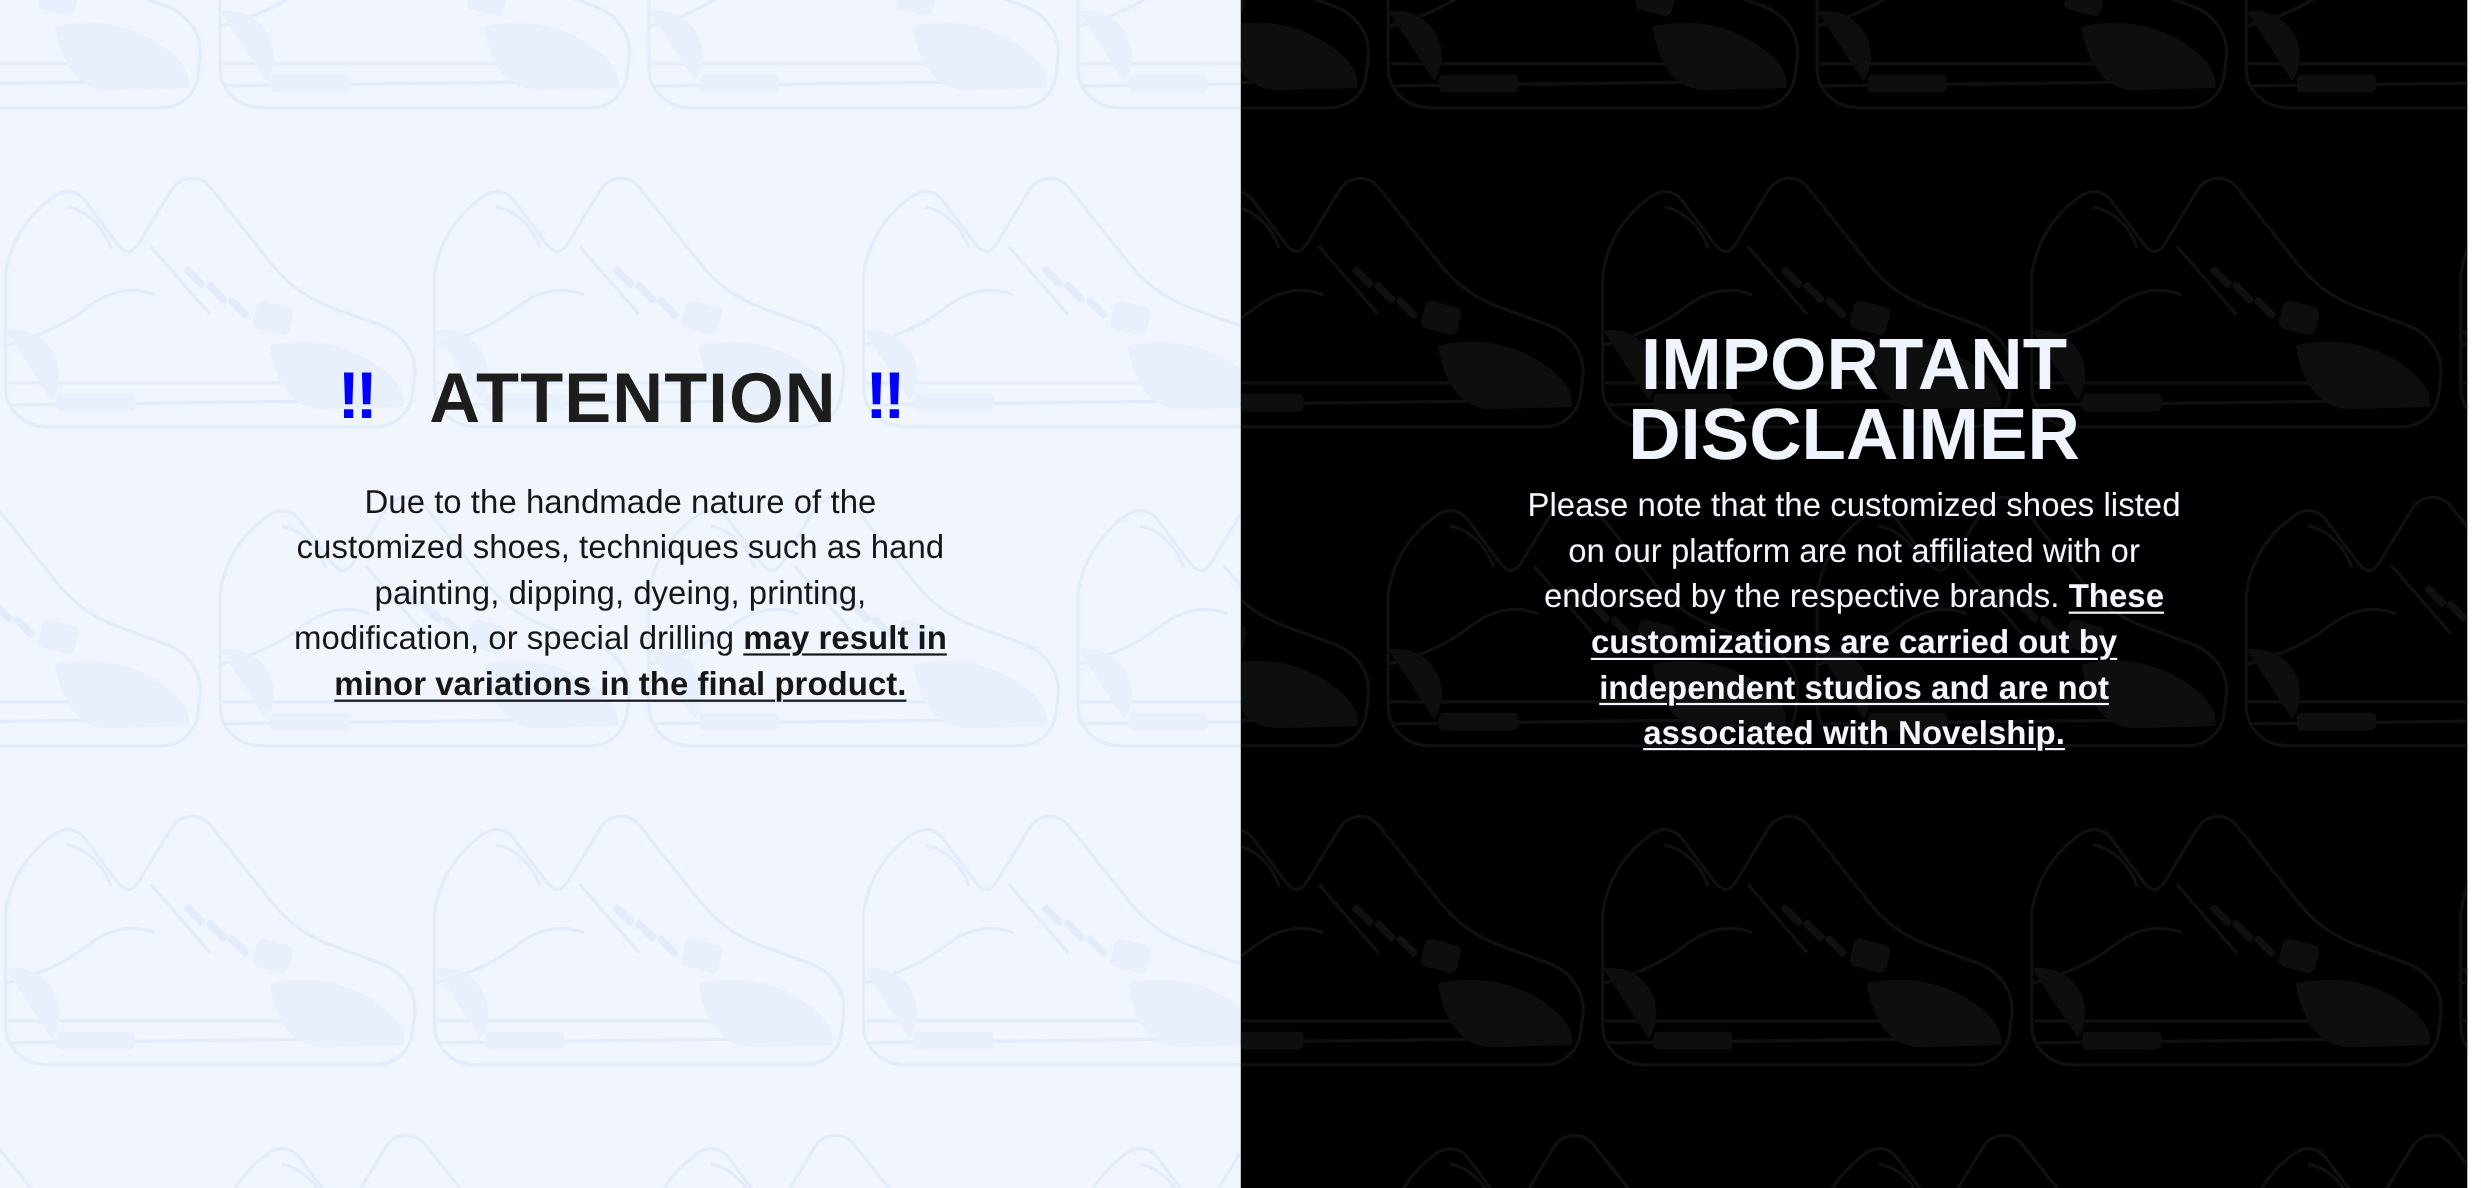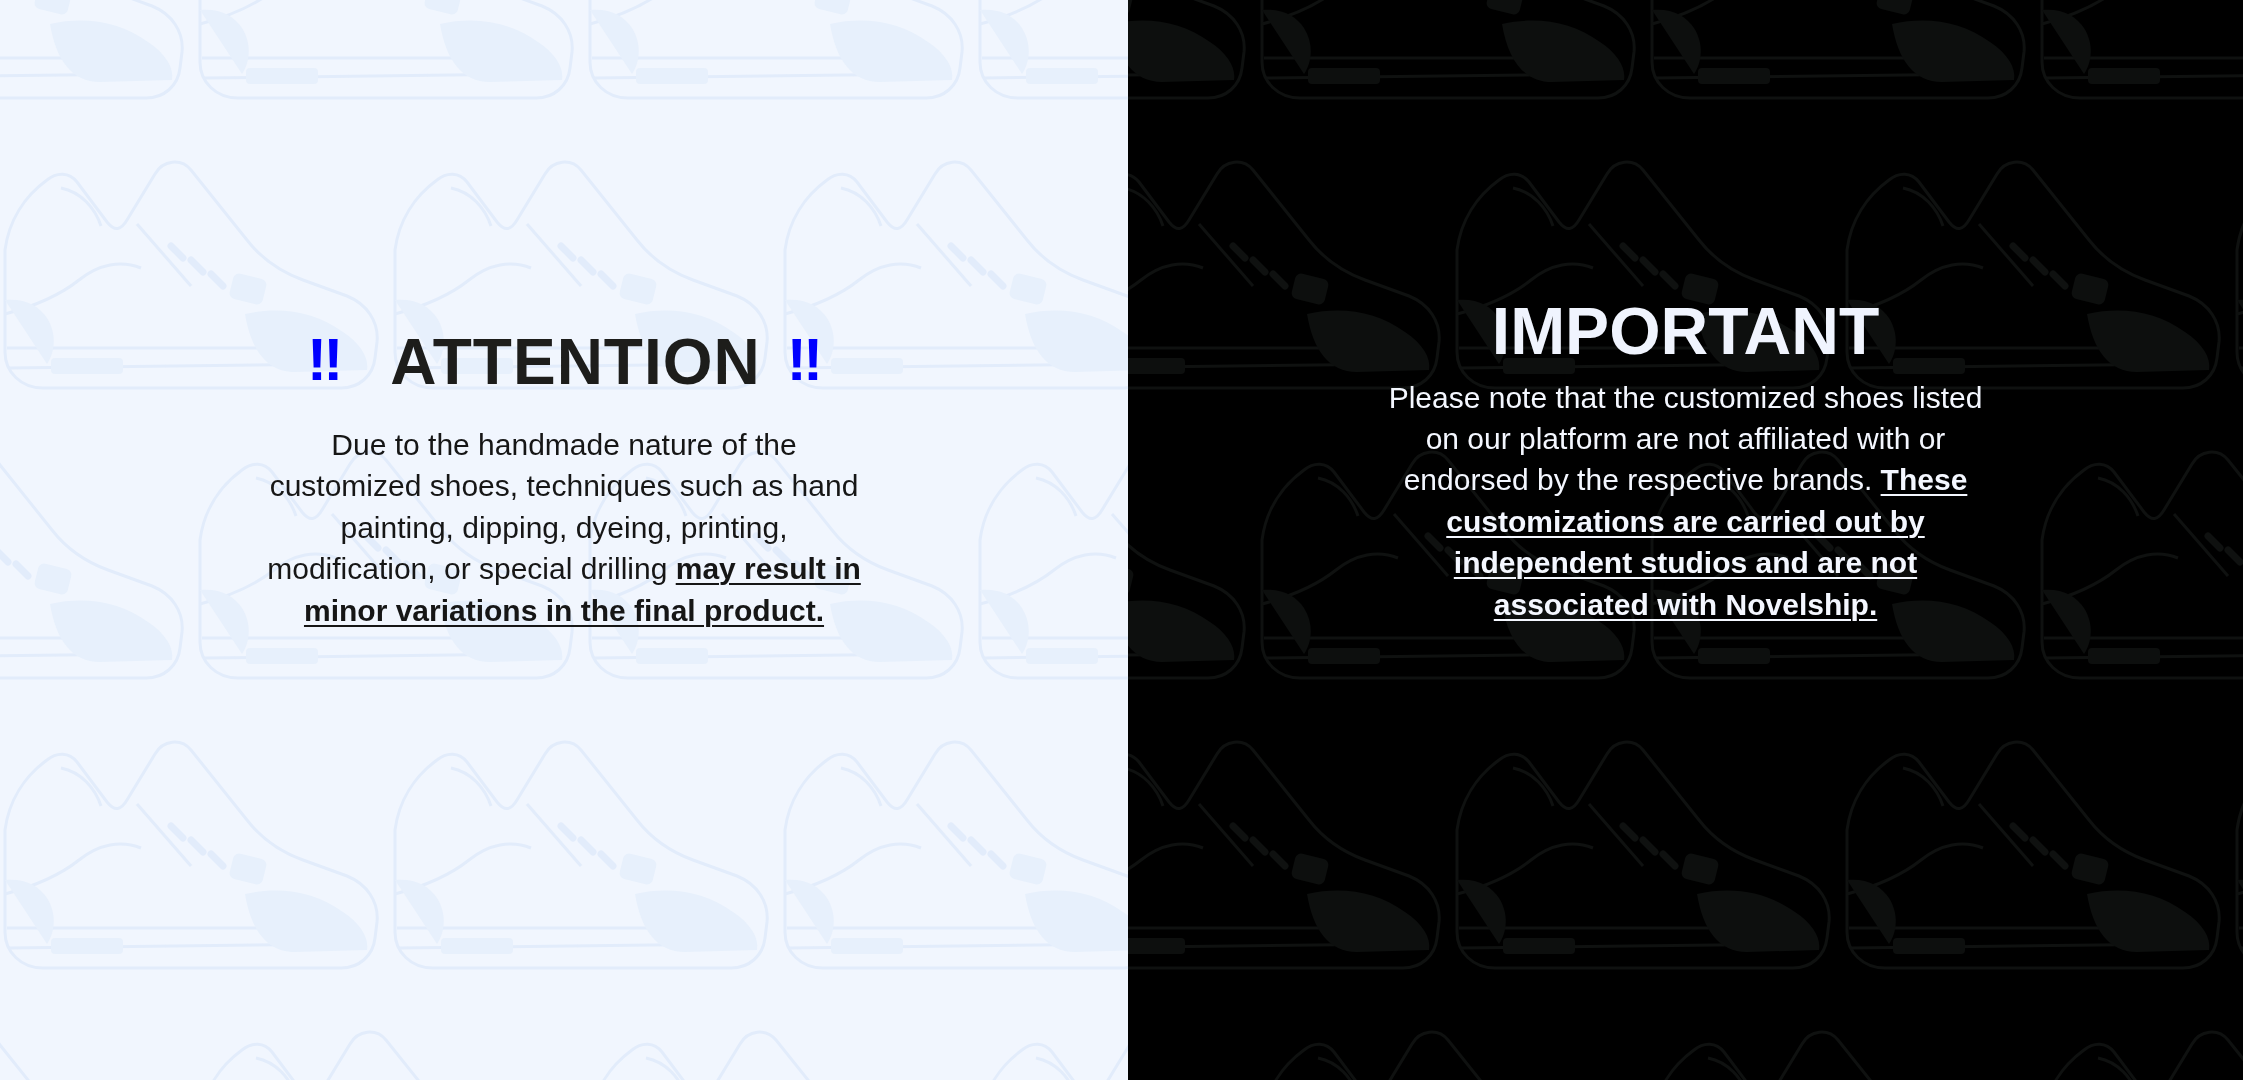--- a/index.html
+++ b/index.html
@@ -113,21 +113,21 @@
   .body-copy {
     margin: 0;
     text-align: center;
     font-family: "Liberation Sans", sans-serif;
     font-weight: 400;
     font-size: 30px;
     line-height: 1.38;
   }
   .panel-left .body-copy {
     color: #161616;
-    margin-top: 30px;
+    margin-top: 42px;
     width: 600px;
   }
   .panel-right .body-copy {
     color: #f4f7ff;
     margin-top: 14px;
     width: 620px;
   }
   .body-copy b {
     font-weight: 700;
     text-decoration: underline;
@@ -261,19 +261,20 @@
           <use href="#sneakerDark" x="130" y="970"></use>
           <use href="#sneakerDark" x="520" y="970"></use>
           <use href="#sneakerDark" x="910" y="970"></use>
         </g>
       </svg>
     </div>
 
     <div class="content">
       <h1 class="heading heading-disclaimer">
         <span>IMPORTANT</span><br>
+        <span>DISCLAIMER</span>
       </h1>
 
       <p class="body-copy"><span>Please note that the customized shoes listed on our platform are not affiliated with or endorsed by the respective brands. </span><b>These customizations are carried out by independent studios and are not associated with Novelship.</b></p>
     </div>
   </section>
 
 </div>
 
 </body></html>

